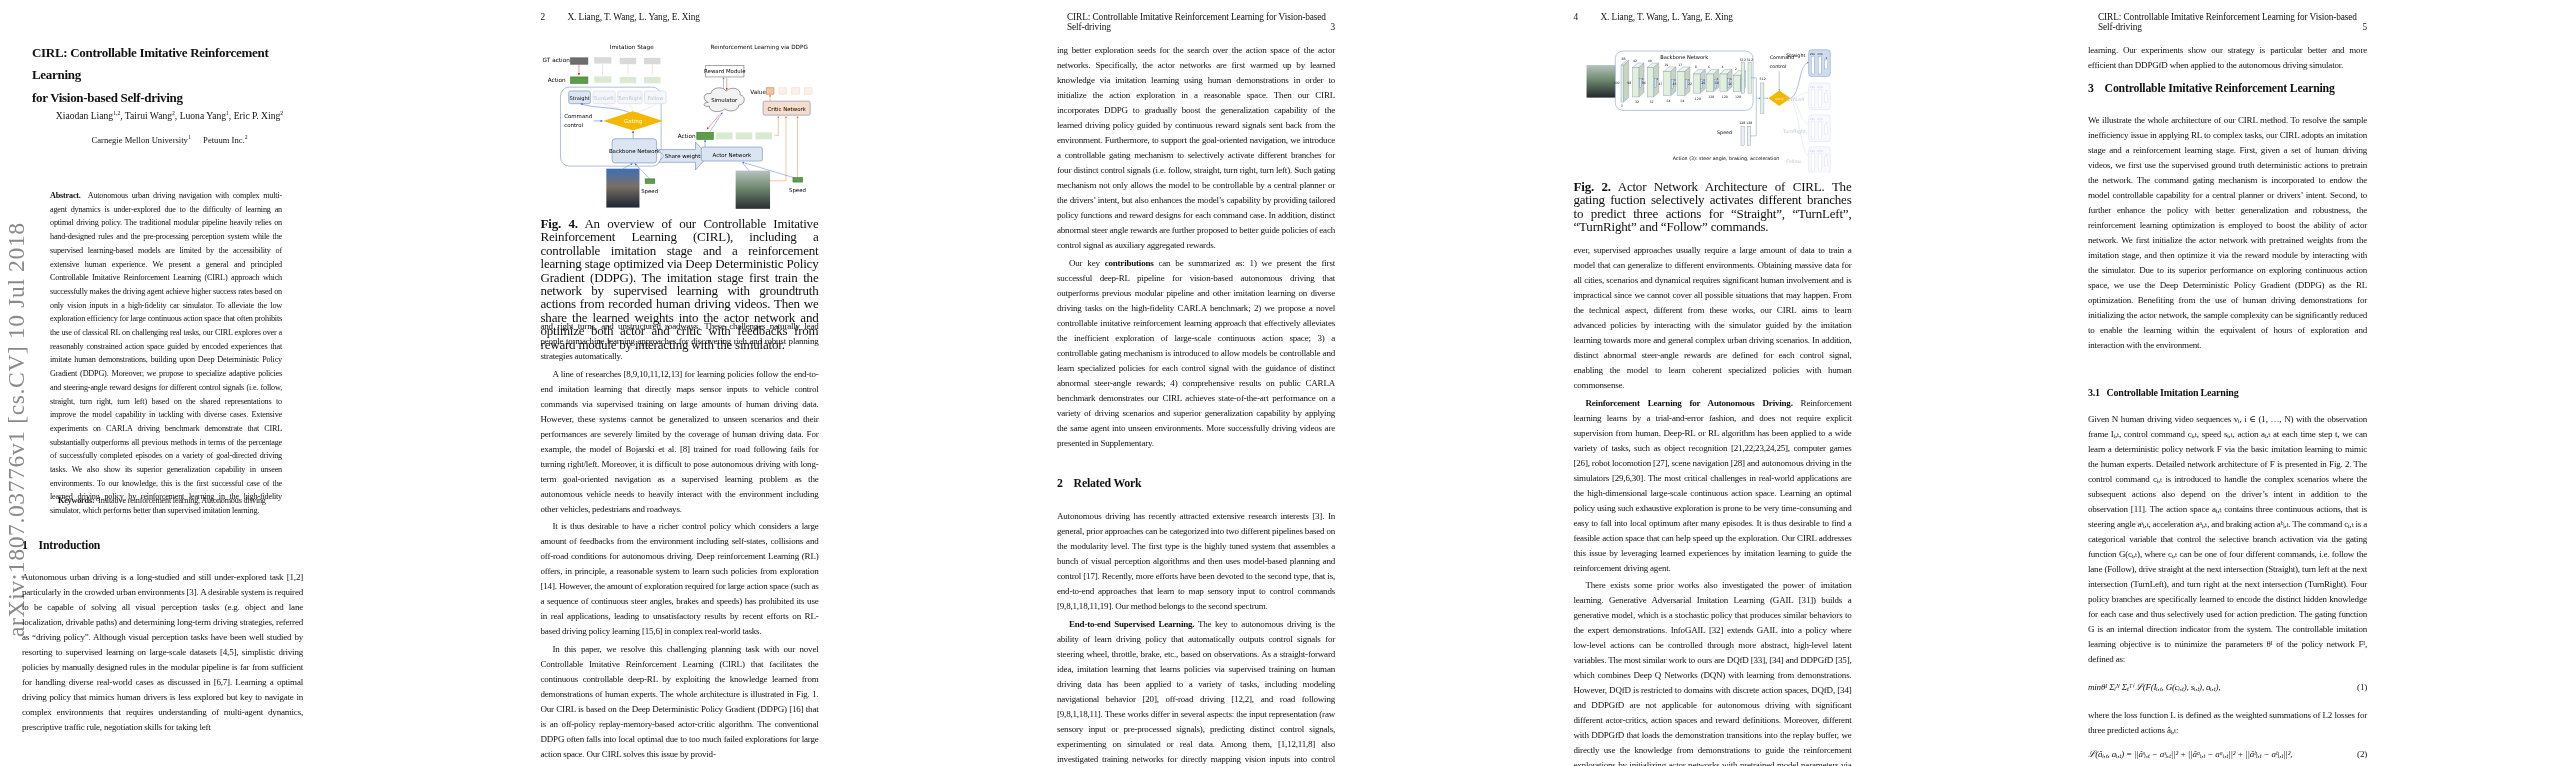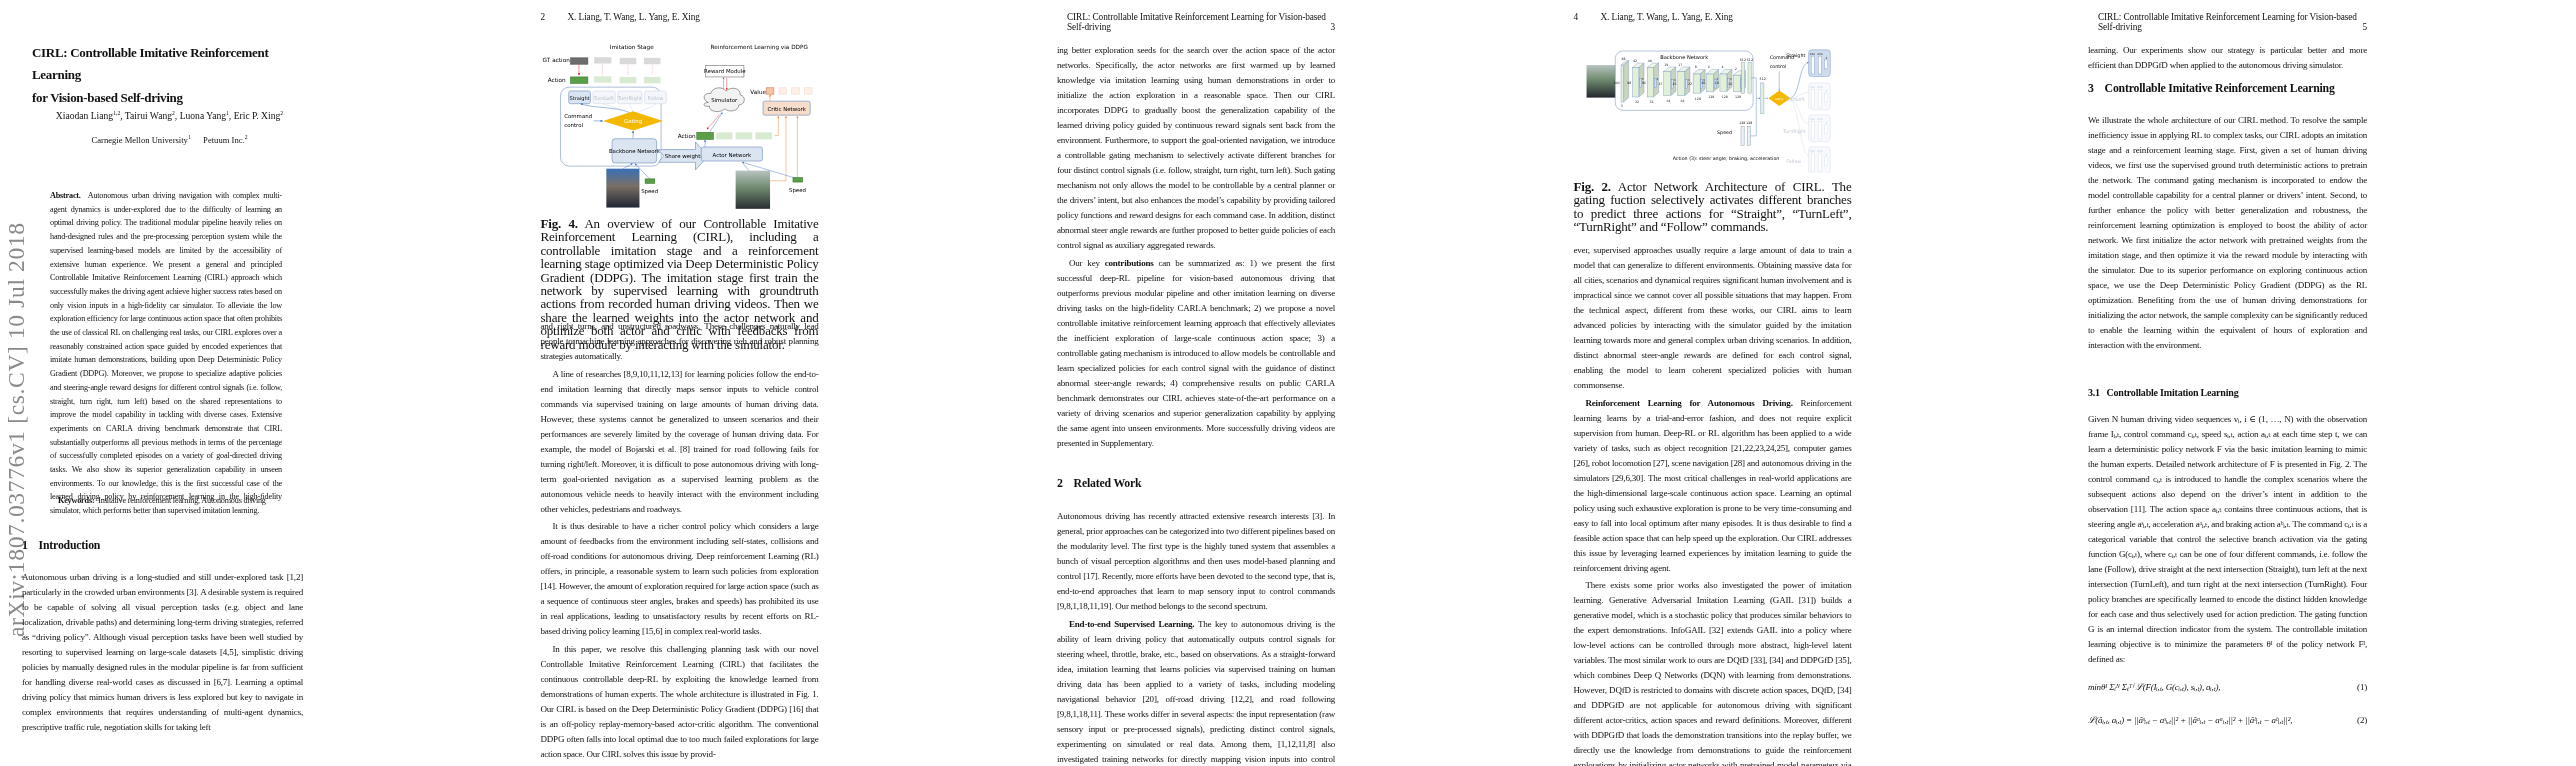--- a/index.html
+++ b/index.html
@@ -363,19 +363,20 @@
   <div class="body" style="top:43px; left:27px; width:279px;">
     <p class="noindent">learning. Our experiments show our strategy is particular better and more efficient than DDPGfD when applied to the autonomous driving simulator.</p>
     <h2 class="sec" style="margin-top:8px; margin-bottom:16.6px;"><span class="n">3</span><span>Controllable Imitative Reinforcement Learning</span></h2>
     <p class="noindent">We illustrate the whole architecture of our CIRL method. To resolve the sample inefficiency issue in applying RL to complex tasks, our CIRL adopts an imitation stage and a reinforcement learning stage. First, given a set of human driving videos, we first use the supervised ground truth deterministic actions to pretrain the network. The command gating mechanism is incorporated to endow the model controllable capability for a central planner or drivers’ intent. Second, to further enhance the policy with better generalization and robustness, the reinforcement learning optimization is employed to boost the ability of actor network. We first initialize the actor network with pretrained weights from the imitation stage, and then optimize it via the reward module by interacting with the simulator. Due to its superior performance on exploring continuous action space, we use the Deep Deterministic Policy Gradient (DDPG) as the RL optimization. Benefiting from the use of human driving demonstrations for initializing the actor network, the sample complexity can be significantly reduced to enable the learning within the equivalent of hours of exploration and interaction with the environment.</p>
     <h3 class="sub" style="margin-top:32px; margin-bottom:12.8px;"><span class="n">3.1</span><span>Controllable Imitation Learning</span></h3>
     <p class="noindent">Given N human driving video sequences vᵢ, i ∈ (1, …, N) with the observation frame Iᵢ,ₜ, control command cᵢ,ₜ, speed sᵢ,ₜ, action aᵢ,ₜ at each time step t, we can learn a deterministic policy network F via the basic imitation learning to mimic the human experts. Detailed network architecture of F is presented in Fig. 2. The control command cᵢ,ₜ is introduced to handle the complex scenarios where the subsequent actions also depend on the driver’s intent in addition to the observation [11]. The action space aᵢ,ₜ contains three continuous actions, that is steering angle aˢᵢ,ₜ, acceleration aᵃᵢ,ₜ, and braking action aᵇᵢ,ₜ. The command cᵢ,ₜ is a categorical variable that control the selective branch activation via the gating function G(cᵢ,ₜ), where cᵢ,ₜ can be one of four different commands, i.e. follow the lane (Follow), drive straight at the next intersection (Straight), turn left at the next intersection (TurnLeft), and turn right at the next intersection (TurnRight). Four policy branches are specifically learned to encode the distinct hidden knowledge for each case and thus selectively used for action prediction. The gating function G is an internal direction indicator from the system. The controllable imitation learning objective is to minimize the parameters θᴵ of the policy network Fᴵ, defined as:</p>
     <div class="eqrow" style="margin-top:5.1px;">
       <span class="eq" style="position:relative; top:7.7px;">minθᴵ Σᵢᴺ Σₜᵀⁱ ℒ(F(Iᵢ,ₜ, G(cᵢ,ₜ), sᵢ,ₜ), aᵢ,ₜ),</span>
       <span class="lbl">(1)</span>
     </div>
+    <p class="noindent" style="margin-top:3.8px;">where the loss function L is defined as the weighted summations of L2 losses for three predicted actions âᵢ,ₜ:</p>
     <div class="eqrow" style="margin-top:7.7px; height:19px;">
       <span class="eq" style="position:relative; top:1.3px;">ℒ(âᵢ,ₜ, aᵢ,ₜ) = ||âˢᵢ,ₜ − aˢᵢ,ₜ||² + ||âᵃᵢ,ₜ − aᵃᵢ,ₜ||² + ||âᵇᵢ,ₜ − aᵇᵢ,ₜ||²,</span>
       <span class="lbl" style="top:1.3px;">(2)</span>
     </div>
   </div>
 </div>
 
 
 </body></html>

